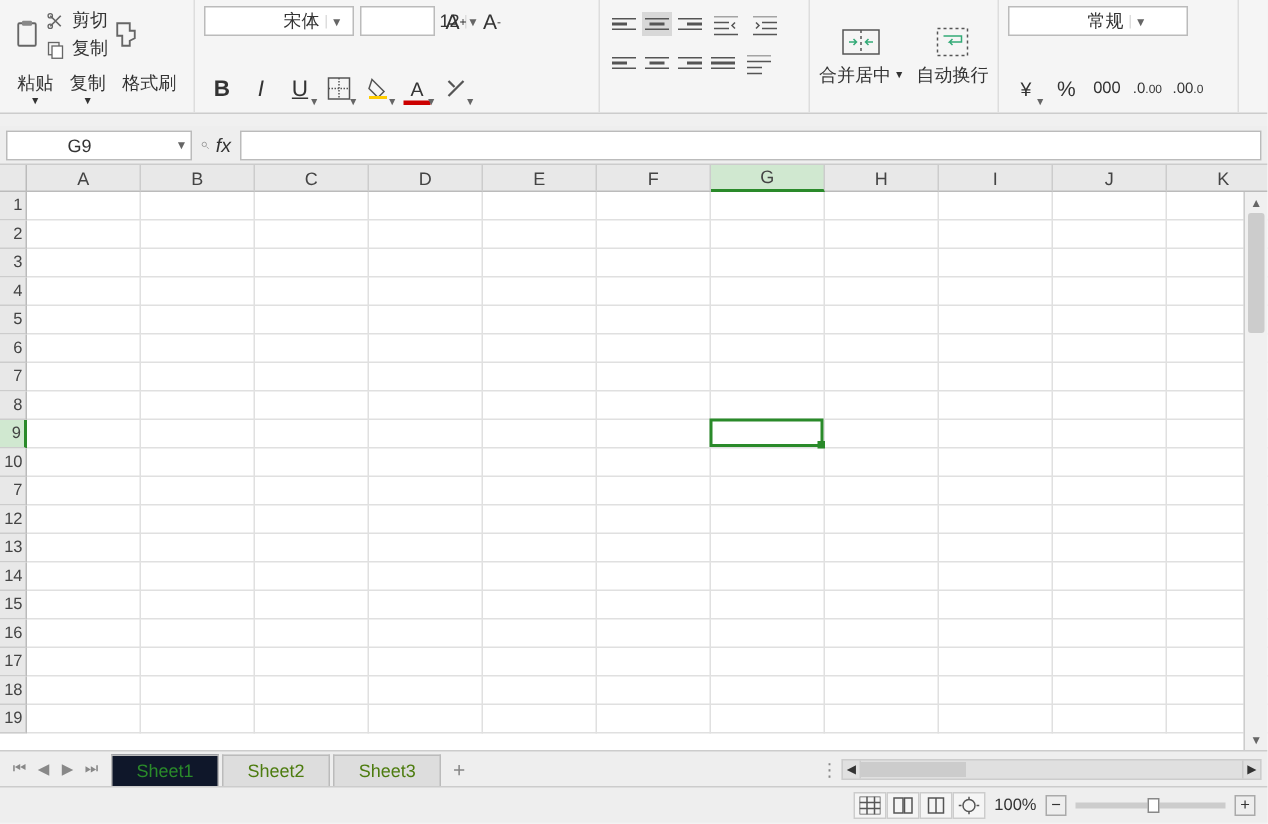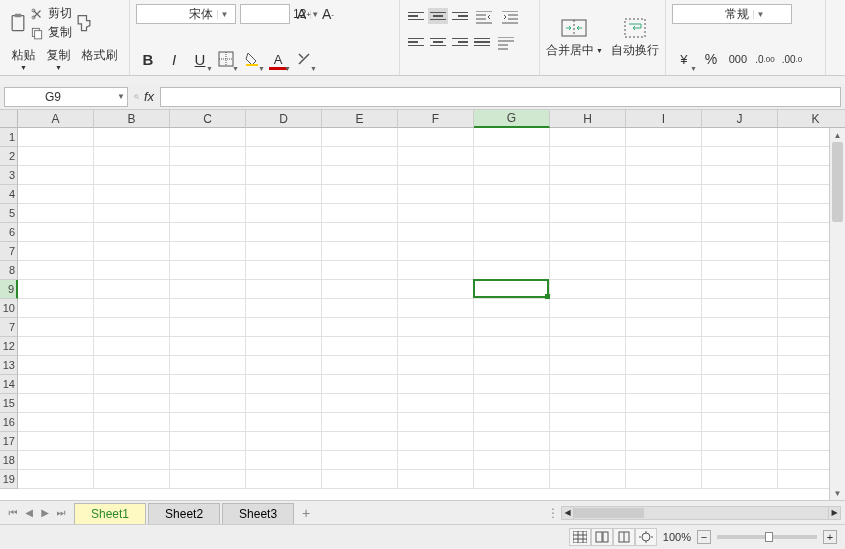--- a/index.html
+++ b/index.html
@@ -80,22 +80,22 @@
 .vscroll { position: absolute; right: 0; top: 18px; bottom: 0; width: 16px; background: #f0f0f0; border-left: 1px solid #ccc; }
 .vscroll .thumb { position: absolute; left: 2px; right: 2px; top: 14px; height: 80px; background: #ccc; border-radius: 2px; cursor: pointer; }
 .vscroll .arr { position: absolute; left: 0; right: 0; height: 14px; display: flex; align-items: center; justify-content: center; font-size: 8px; color: #666; cursor: pointer; }
 .vscroll .arr.up { top: 0; } .vscroll .arr.down { bottom: 0; }
 
 
 .sheet-bar { height: 24px; background: #eee; display: flex; align-items: center; border-top: 1px solid #ccc; }
 .sheet-nav { display: flex; gap: 2px; padding: 0 6px; }
 .sheet-nav .nav-btn { width: 14px; height: 14px; cursor: pointer; font-size: 10px; color: #888; display: flex; align-items: center; justify-content: center; }
 .tabs { display: flex; align-items: flex-end; height: 100%; }
-.tab { padding: 3px 16px; background: #ddd; border: 1px solid #bbb; border-bottom: none; margin-right: 2px; font-size: 12px; cursor: pointer; color: #000000; }
-.tab.active { background: #fef9c3; color: #2a8a2a; font-weight: 500; }
+.tab { padding: 3px 16px; background: #ddd; border: 1px solid #bbb; border-bottom: none; margin-right: 2px; font-size: 12px; cursor: pointer; color: #4d7c0f; }
+.tab.active { background: #0f172a; color: #2a8a2a; font-weight: 500; }
 .add-tab { width: 20px; text-align: center; cursor: pointer; font-size: 14px; color: #888; }
 .hscroll { flex: 1; margin: 0 4px; height: 14px; background: #e0e0e0; border: 1px solid #ccc; position: relative; }
 .hscroll .thumb { position: absolute; left: 12px; top: 1px; bottom: 1px; width: 70px; background: #ccc; cursor: pointer; }
 .hscroll .arr { position: absolute; top: 0; bottom: 0; width: 12px; display: flex; align-items: center; justify-content: center; font-size: 8px; cursor: pointer; }
 .hscroll .arr.l { left: 0; border-right: 1px solid #ccc; } .hscroll .arr.r { right: 0; border-left: 1px solid #ccc; }
 
 
 .status-bar { height: 24px; background: #eee; border-top: 1px solid #ccc; display: flex; align-items: center; justify-content: flex-end; gap: 6px; padding: 0 8px; font-size: 11px; }
 .view-btns { display: flex; gap: 0; }
 .view-btn { width: 22px; height: 18px; border: 1px solid #ccc; display: flex; align-items: center; justify-content: center; cursor: pointer; background: #f5f5f5; }

